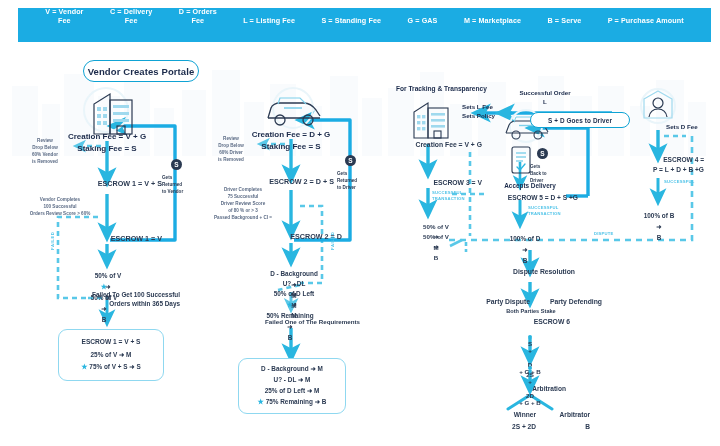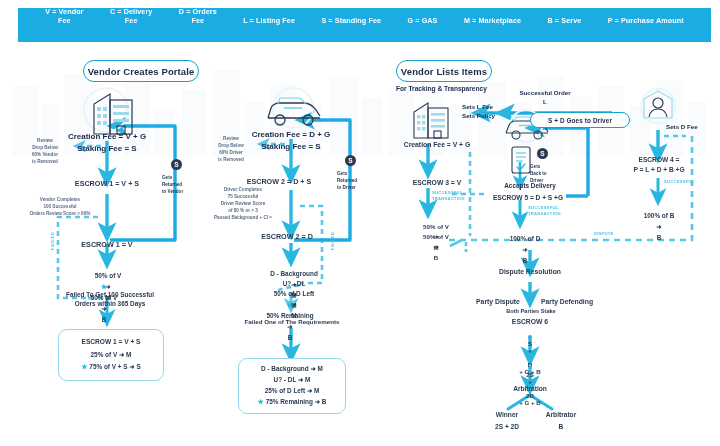--- a/index.html
+++ b/index.html
@@ -31,21 +31,21 @@
     position:absolute; height:22px;
     border:1.6px solid #0FA3D4; border-radius:11px; background:#fff;
     display:flex; align-items:center; justify-content:center;
     color:#1B2A4A; font-size:9.5px; font-weight:bold; letter-spacing:.1px;
     white-space:nowrap; padding:0 10px;
   }
 
   
   .t { position:absolute; color:#2B3A52; white-space:pre-line; }
   .lbl-main   { font-size:8px; font-weight:bold; line-height:1.45; text-align:center; color:#1B2A4A;}
-  .lbl-sub    { font-size:7.2px; font-weight:bold; line-height:1.45; text-align:center; color:#2B3A52;}
+  .lbl-sub    { font-size:7.2px; font-weight:bold; line-height:1.45; text-align:right; color:#2B3A52;}
   .lbl-tiny   { font-size:4.6px; font-weight:bold; line-height:1.55; text-align:center; color:#5B6B85;}
   .lbl-cyan   { font-size:4.2px; font-weight:bold; line-height:1.5; text-align:center; color:#4FC3E8; letter-spacing:.2px;}
   .lbl-head   { font-size:6.6px; font-weight:bold; line-height:1.4; text-align:left; color:#1B2A4A;}
   .lbl-row    { font-size:6.4px; font-weight:bold; line-height:1.7; text-align:center; color:#2B3A52;}
 
   .vlabel {
     position:absolute; font-size:4.2px; font-weight:bold; color:#4FC3E8;
     letter-spacing:.6px; transform:rotate(-90deg); transform-origin:left top;
     white-space:nowrap;
   }
@@ -202,21 +202,21 @@
 <div class="t lbl-main" style="left:47px; top:131px; width:120px;">Creation Fee  =  V + G
 Staking Fee  =  S</div>
 <div class="t lbl-tiny" style="left:16px; top:137px; width:58px;">Review
 Drop Below
 60% Vendor
 is Removed</div>
 <div class="t lbl-sub" style="left:52px; top:179px; width:110px;">ESCROW 1  =  V + S</div>
 <div class="t lbl-tiny" style="left:18px; top:196px; width:84px;">Vendor Completes
 100 Successful
 Orders Review Score &gt; 60%</div>
-<div class="t lbl-sub" style="left:52px; top:240px; width:110px;">ESCROW 1  =  V</div>
+<div class="t lbl-sub" style="left:52px; top:234px; width:110px;">ESCROW 1  =  V</div>
 <div class="vlabel" style="left:50px; top:250px;">FAILED</div>
 
 <div class="t lbl-row" style="left:58px; top:260px; width:100px;">
   <span>50% of V</span>
   <span>➜</span>
   <span>M</span>
 </div>
 <div class="t lbl-row" style="left:50px; top:270px; width:108px;">
   <span class="star">★</span>
   <span>50% of V</span>
@@ -319,21 +319,20 @@
     <span>➜</span>
     <span>B</span>
   </div>
 </div>
 
 <div class="sbadge" style="left:345px; top:155px;">S</div>
 <div class="t lbl-tiny" style="left:337px; top:170px; width:32px; text-align:left; color:#2B3A52;">Gets
 Returned
 to Driver</div>
 
-<div class="pill" style="left:396px; top:60px; width:96px;">Vendor Lists Items</div>
 <div class="t lbl-head" style="left:396px; top:84px; width:130px;">For Tracking &amp; Transparency</div>
 
 <svg style="position:absolute;left:404px;top:94px;width:54px;height:46px;" viewBox="0 0 54 46">
   <path d="M10,44 L10,18 L24,9 L24,44 Z" fill="none" stroke="#2B3A52" stroke-width="1.1"></path>
   <rect x="24" y="14" width="20" height="30" fill="none" stroke="#2B3A52" stroke-width="1.1"></rect>
   <g fill="#9FD9EE">
     <rect x="13" y="21" width="3.4" height="3.4"></rect>
         <rect x="18" y="21" width="3.4" height="3.4"></rect>
     <rect x="13" y="27" width="3.4" height="3.4"></rect>
         <rect x="18" y="27" width="3.4" height="3.4"></rect>

